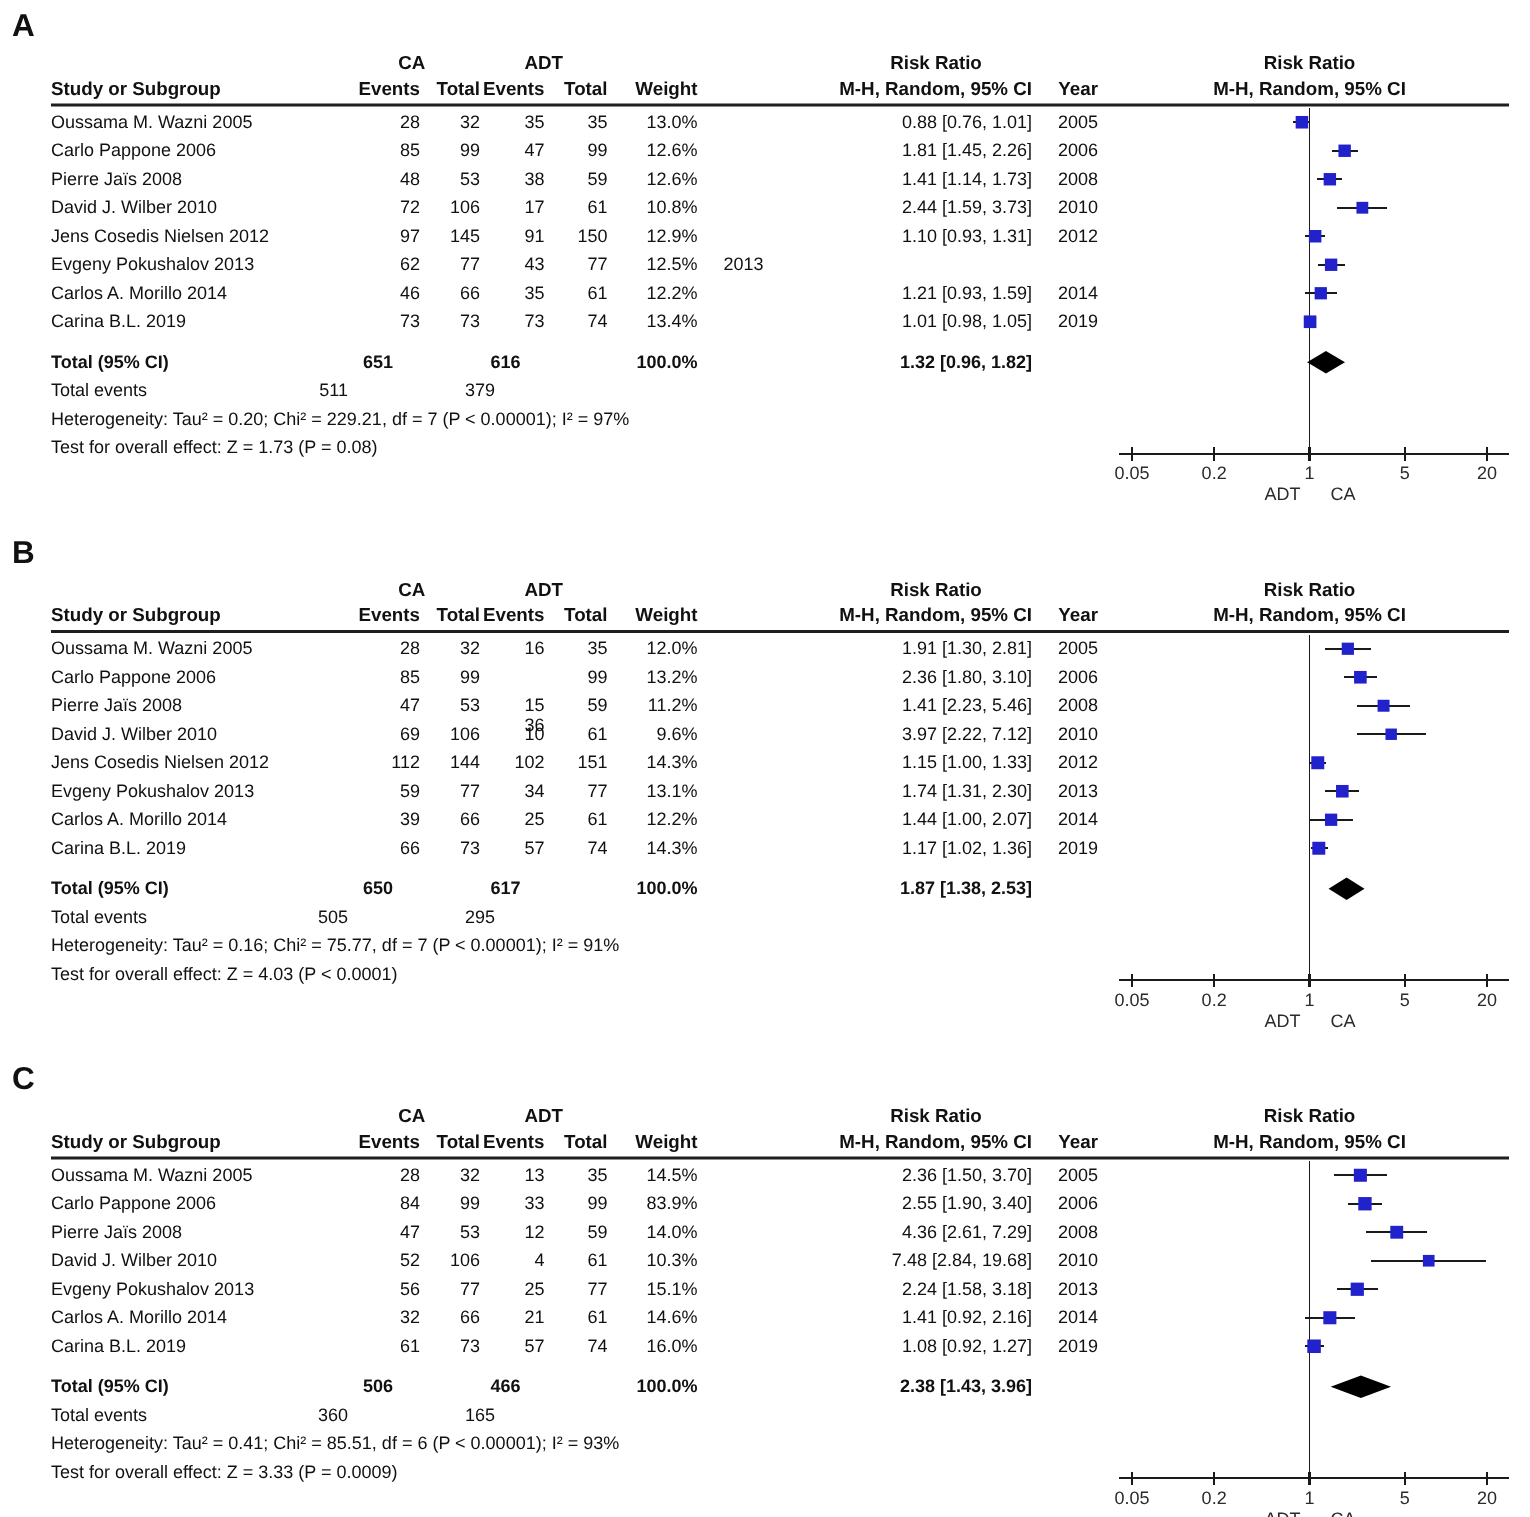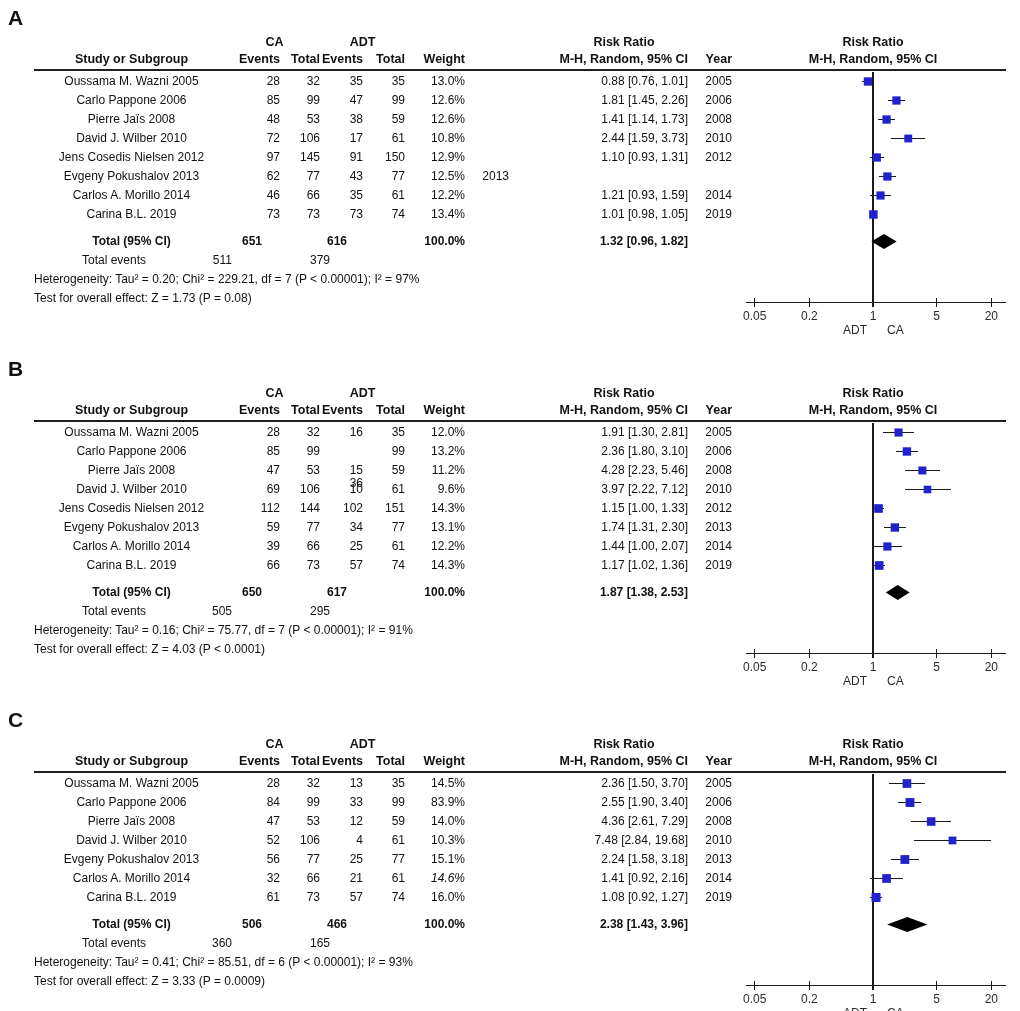--- a/index.html
+++ b/index.html
@@ -6,21 +6,21 @@
     font-family:"Liberation Sans",sans-serif;}
   #figure{width:1020px;padding-top:3px;}
   .panel{margin-bottom:10px;}
   .panel-label{font-size:21px;font-weight:700;margin:3px 0 4px 8px;height:24px;line-height:24px;}
   .panel-body{position:relative;padding-left:34px;box-sizing:border-box;width:1020px;}
   .hline1{position:relative;height:17px;}
   .grp{position:absolute;top:0;text-align:center;font-weight:700;font-size:12.5px;height:17px;line-height:17px;}
   .row{display:flex;font-size:12px;height:19px;line-height:19px;white-space:nowrap;}
   .hrow{height:17px;line-height:17px;font-weight:700;font-size:12.5px;}
   .c{flex:0 0 auto;text-align:right;overflow:visible;}
-  .cl{text-align:center;}
+  .cl{text-align:left;}
   .bold{font-weight:700;}
   .hrule{height:2px;background:#1f1f1f;width:972px;margin:1px 0;}
   .spacer{height:8px;}
   .note{font-size:12px;height:19px;line-height:19px;white-space:nowrap;}
   .plot{position:absolute;left:700px;top:0;}
   .plot-title{position:absolute;left:726px;width:294px;text-align:center;font-weight:700;
     font-size:12.5px;height:17px;line-height:17px;}
   svg text{font-family:"Liberation Sans",sans-serif;font-size:12px;fill:#2b2b2b;}
 </style>
 </head>
@@ -218,21 +218,21 @@
           <div class="c" style="width: 223px;">2.36 [1.80, 3.10]</div>
           <div class="c" style="width: 44px;">2006</div>
         </div>
         <div class="row ">
           <div class="c cl" style="width: 195px;">Pierre Jaïs 2008</div>
           <div class="c" style="width: 51px;">47</div>
           <div class="c" style="width: 40px;">53</div>
           <div class="c" style="width: 43px;">15</div>
           <div class="c" style="width: 42px;">59</div>
           <div class="c" style="width: 60px;">11.2%</div>
-          <div class="c" style="width: 223px;">4.28 [2.23, 5.46]</div>
+          <div class="c" style="width: 223px;">1.41 [2.23, 5.46]</div>
           <div class="c" style="width: 44px;">2008</div>
         </div>
         <div class="row ">
           <div class="c cl" style="width: 195px;">David J. Wilber 2010</div>
           <div class="c" style="width: 51px;">69</div>
           <div class="c" style="width: 40px;">106</div>
           <div class="c" style="width: 43px;">10</div>
           <div class="c" style="width: 42px;">61</div>
           <div class="c" style="width: 60px;">9.6%</div>
           <div class="c" style="width: 223px;">3.97 [2.22, 7.12]</div>
@@ -398,21 +398,21 @@
           <div class="c" style="width: 60px; text-align: right;">15.1%</div>
           <div class="c" style="width: 223px;">2.24 [1.58, 3.18]</div>
           <div class="c" style="width: 44px;">2013</div>
         </div>
         <div class="row ">
           <div class="c cl" style="width: 195px;">Carlos A. Morillo 2014</div>
           <div class="c" style="width: 51px;">32</div>
           <div class="c" style="width: 40px;">66</div>
           <div class="c" style="width: 43px;">21</div>
           <div class="c" style="width: 42px;">61</div>
-          <div class="c" style="width: 60px; font-style: italic;">14.6%</div>
+          <div class="c" style="width: 60px;">14.6%</div>
           <div class="c" style="width: 223px;">1.41 [0.92, 2.16]</div>
           <div class="c" style="width: 44px;">2014</div>
         </div>
         <div class="row ">
           <div class="c cl" style="width: 195px;">Carina B.L. 2019</div>
           <div class="c" style="width: 51px;">61</div>
           <div class="c" style="width: 40px;">73</div>
           <div class="c" style="width: 43px;">57</div>
           <div class="c" style="width: 42px;">74</div>
           <div class="c" style="width: 60px;">16.0%</div>

